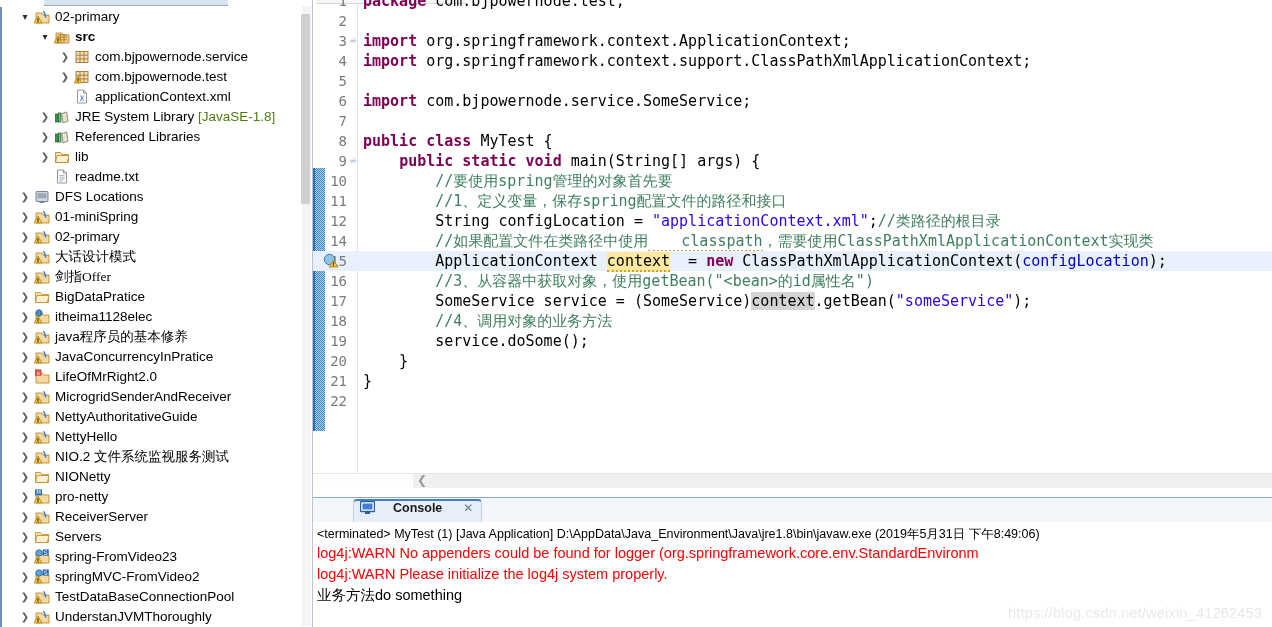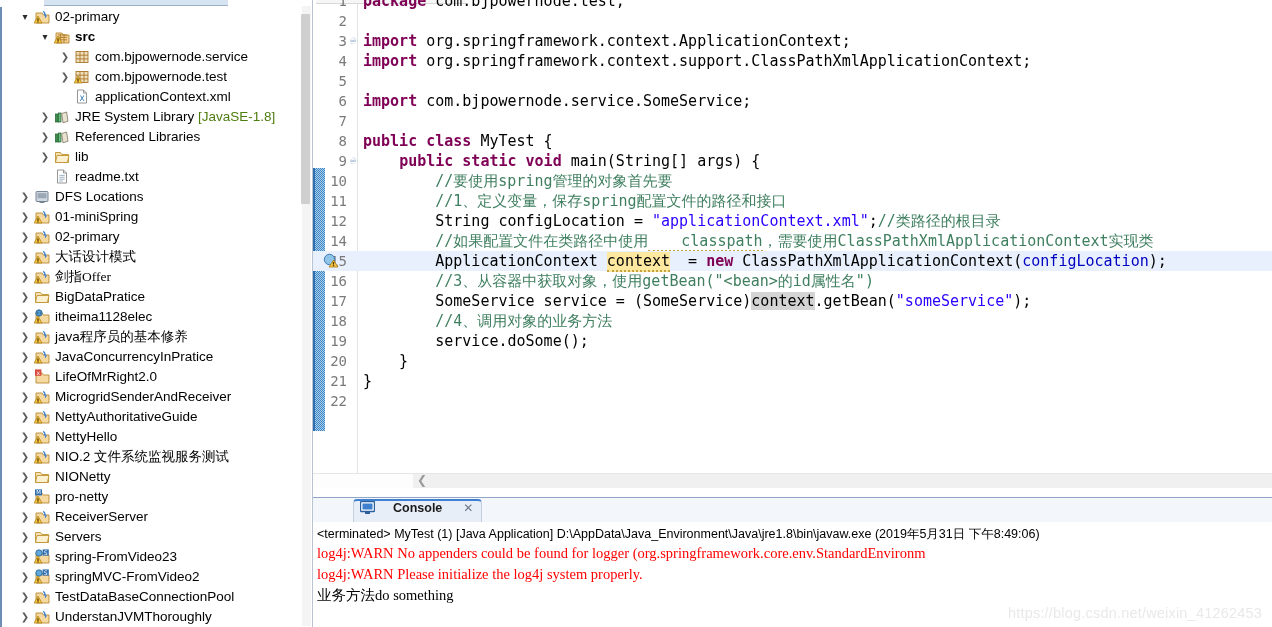--- a/index.html
+++ b/index.html
@@ -255,21 +255,21 @@
     overflow: hidden;
   }
   #console-header {
     font-size: 12.5px;
     color: #000000;
     font-family: "Liberation Sans", sans-serif;
     white-space: nowrap;
     line-height: 17px;
   }
   .cout {
-    font-family: Liberation Serif, serif;
+    font-family: Liberation Sans, sans-serif;
     font-size: 14.5px;
     line-height: 21px;
     white-space: pre;
   }
   .cout.err { color: #ff0000; }
   .cout.std { color: #000000; }
 
   
   #watermark {
     position: absolute;

